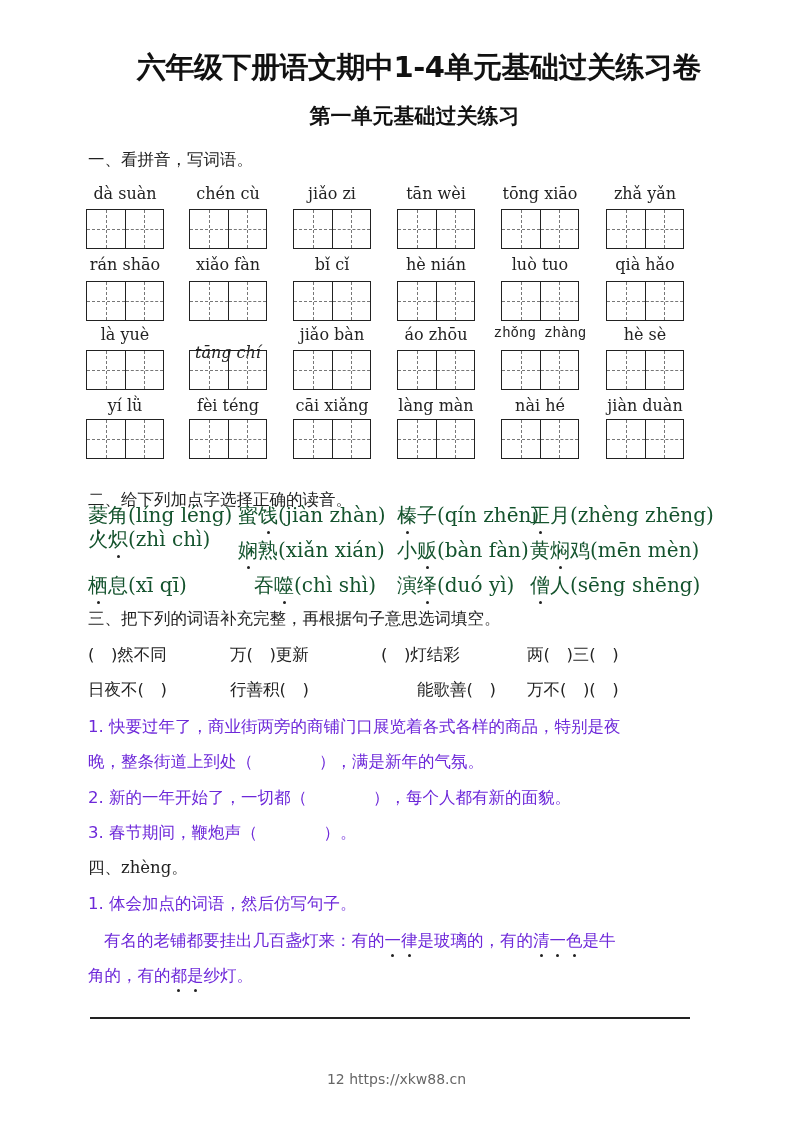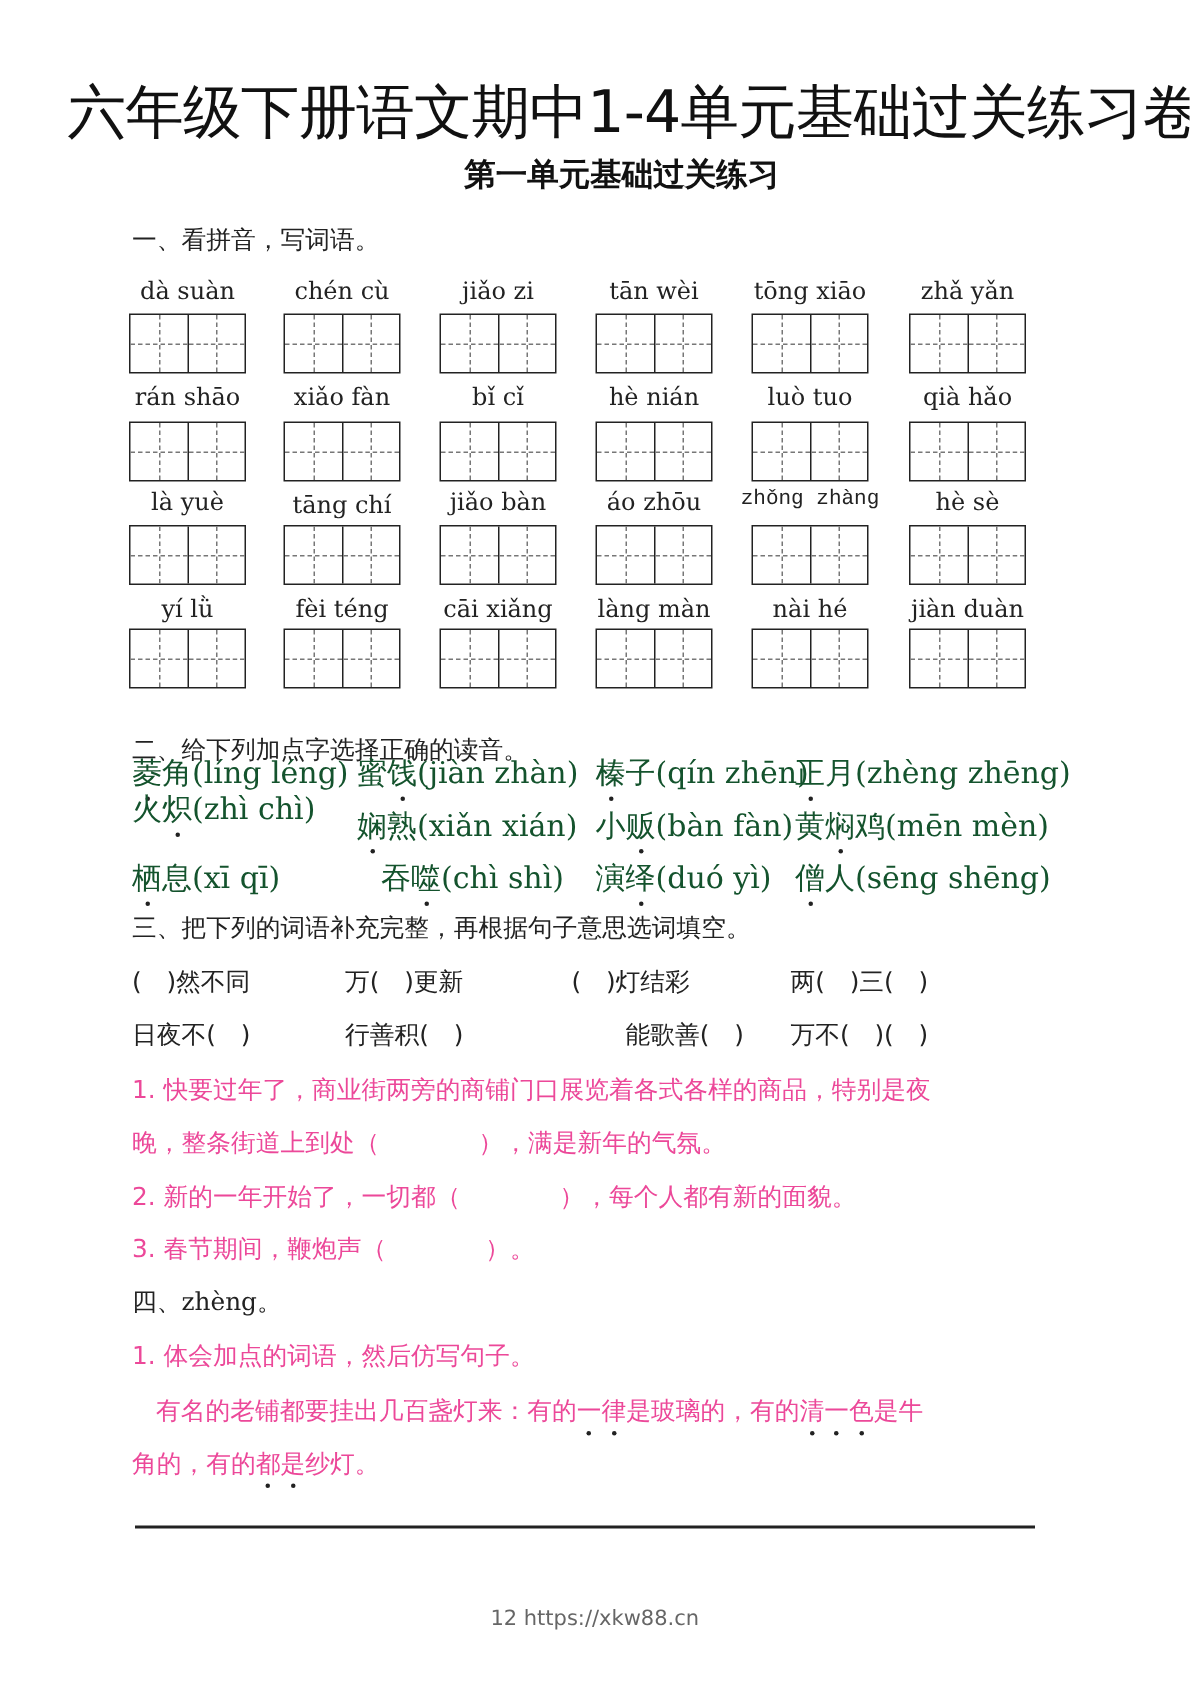--- a/index.html
+++ b/index.html
@@ -1,34 +1,34 @@
 <!DOCTYPE html>
 <html><head>
 <meta charset="utf-8">
 <style>
   html, body { margin:0; padding:0; background:#ffffff; }
   body { width:793px; height:1122px; position:relative; overflow:hidden;
          font-family:"DejaVu Serif", "Liberation Serif", serif; color:#1a1a1a; }
   .abs { position:absolute; white-space:nowrap; }
   .title { left:0; width:793px; top:48px; text-align:center; padding-left:45px; box-sizing:border-box;
-           font-family:"DejaVu Sans", "Liberation Sans", sans-serif; font-weight:normal; font-size:39px; letter-spacing:-0.5px; color:#111; }
+           font-family:"DejaVu Sans", "Liberation Sans", sans-serif; font-weight:bold; font-size:29px; letter-spacing:-0.5px; color:#111; }
   .subtitle { left:0; width:793px; top:102px; text-align:center; padding-left:36px; box-sizing:border-box;
               font-family:"DejaVu Sans", "Liberation Sans", sans-serif; font-weight:bold; font-size:21px; color:#111; }
   .section { font-size:16.5px; left:88px; color:#222; }
   .pinyin { font-family:"DejaVu Serif", "Liberation Serif", serif; font-size:16px; color:#222; width:104px; text-align:center; }
   .box { width:78px; height:40px; border:1.6px solid #222; box-sizing:border-box; display:flex; }
   .cell { flex:1; position:relative; border-right:1.6px solid #222; }
   .cell:last-child { border-right:none; }
   .cell::before { content:""; position:absolute; left:0; right:0; top:50%; border-top:1px dashed #777; }
   .cell::after { content:""; position:absolute; top:0; bottom:0; left:50%; border-left:1px dashed #777; }
   .row-text { font-size:20px; color:#14532d; }
   .dot { position:relative; display:inline-block; }
   .dot::after { content:""; position:absolute; left:50%; bottom:-5px; width:3px; height:3px; margin-left:-1.5px; border-radius:50%; background:#222; }
   .fill { font-family:"DejaVu Sans", "Liberation Sans", sans-serif; font-size:16.5px; color:#222; }
-  .para { font-family:"DejaVu Sans", "Liberation Sans", sans-serif; font-size:16.5px; color:#ec4899; left:88px; }
+  .para { font-family:"DejaVu Sans", "Liberation Sans", sans-serif; font-size:16.5px; color:#6d28d9; left:88px; }
   .answer-line { left:90px; width:600px; top:1017px; height:0; border-top:2px solid #222; }
   .footer { left:0; width:793px; top:1071px; text-align:center; font-family:"DejaVu Sans", "Liberation Sans", sans-serif; font-size:14px; color:#666; }
 </style>
 </head>
 <body>
 
 <div class="abs title">六年级下册语文期中1-4单元基础过关练习卷</div>
 <div class="abs subtitle">第一单元基础过关练习</div>
 
 <div class="abs section" style="top:149px;text-align:center;">一、看拼音，写词语。</div>
@@ -91,21 +91,21 @@
     <div class="abs pinyin" style="left: 593px; top: 255px;">qià hǎo</div>
     <div class="abs box" style="left: 606px; top: 281px;">
       <div class="cell"></div>
       <div class="cell"></div>
     </div>
     <div class="abs pinyin" style="left: 73px; top: 325px;">là yuè</div>
     <div class="abs box" style="left: 86px; top: 350px;">
       <div class="cell"></div>
       <div class="cell"></div>
     </div>
-    <div class="abs pinyin" style="left: 176px; top: 327px;">tāng chí</div>
+    <div class="abs pinyin" style="left: 176px; top: 343px; font-style: italic;">tāng chí</div>
     <div class="abs box" style="left: 189px; top: 350px;">
       <div class="cell"></div>
       <div class="cell"></div>
     </div>
     <div class="abs pinyin" style="left: 280px; top: 325px;">jiǎo bàn</div>
     <div class="abs box" style="left: 293px; top: 350px;">
       <div class="cell"></div>
       <div class="cell"></div>
     </div>
     <div class="abs pinyin" style="left: 384px; top: 325px;">áo zhōu</div>

